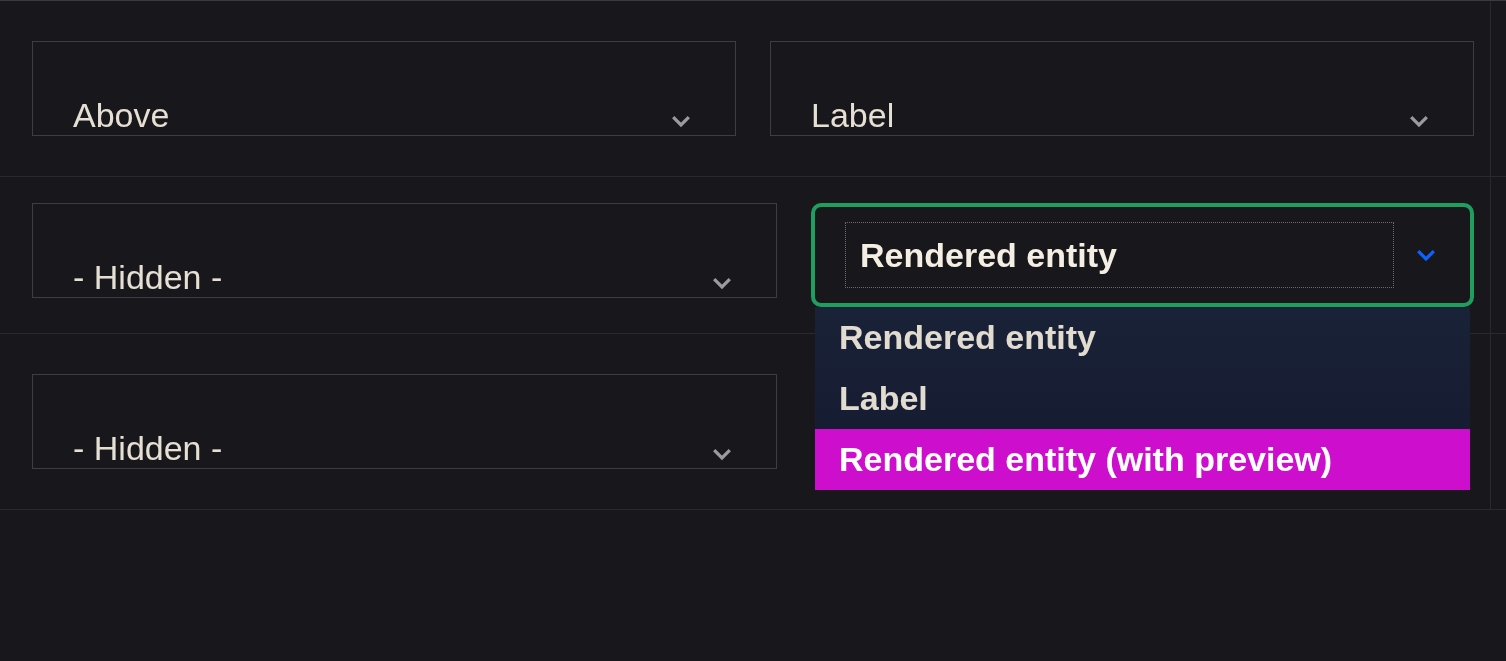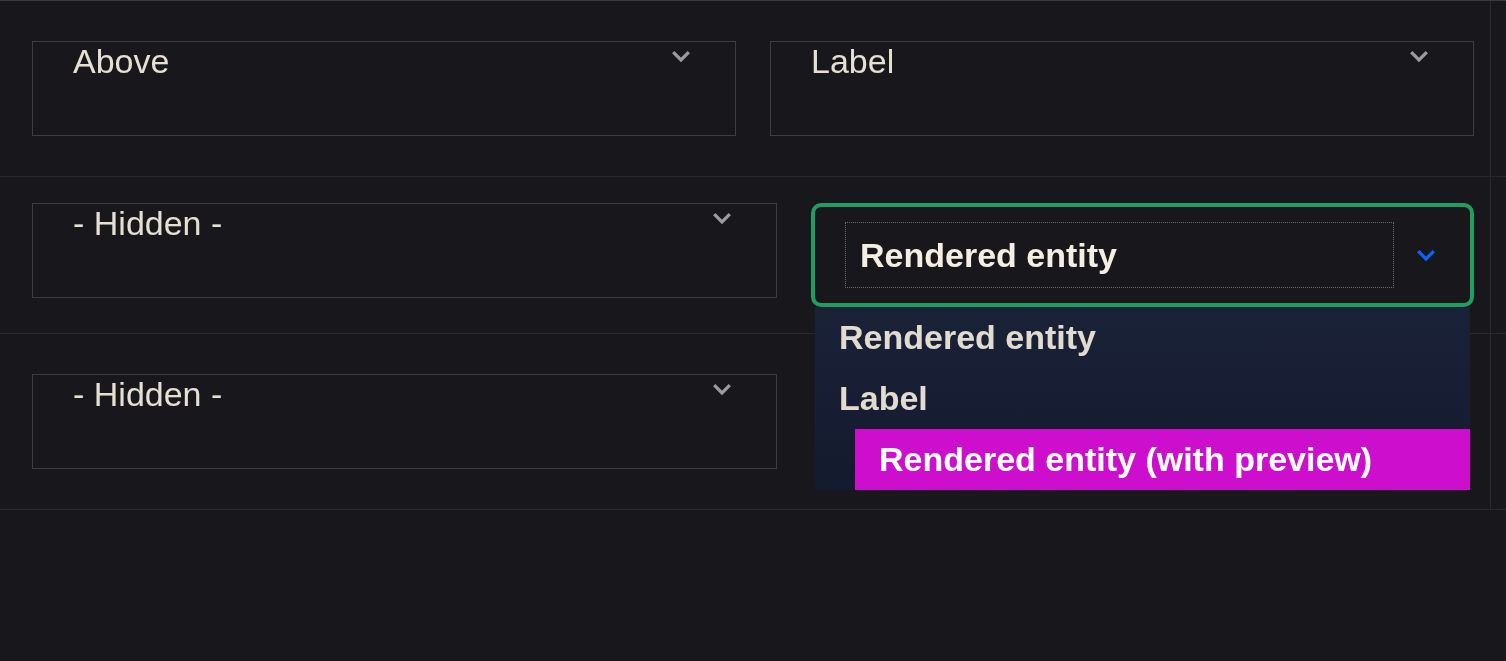--- a/index.html
+++ b/index.html
@@ -28,21 +28,21 @@
       position: relative;
     }
     .row.compact {
       padding: 26px 32px;
     }
     .select-box {
       flex: 1;
       border: 1px solid #3e3d40;
       height: 95px;
       display: flex;
-      align-items: flex-start;
+      align-items: flex-end;
       justify-content: space-between;
       padding: 0 40px;
       background: #18171b;
       position: relative;
     }
     .select-box .label {
       font-size: 34px;
       color: #e6e0d4;
       font-weight: 400;
     }
@@ -98,21 +98,20 @@
     }
     .option {
       padding: 11px 24px;
       font-size: 34px;
       color: #e2dcd0;
       cursor: pointer;
     }
     .option.highlight {
       background: #cd0ecd;
       color: #ffffff;
-      margin-left: 40px;
     }
     .right-area {
       position: absolute;
       right: 0;
       top: 0;
       bottom: 0;
       width: 16px;
       border-left: 1px solid #2a292c;
     }
   </style>

